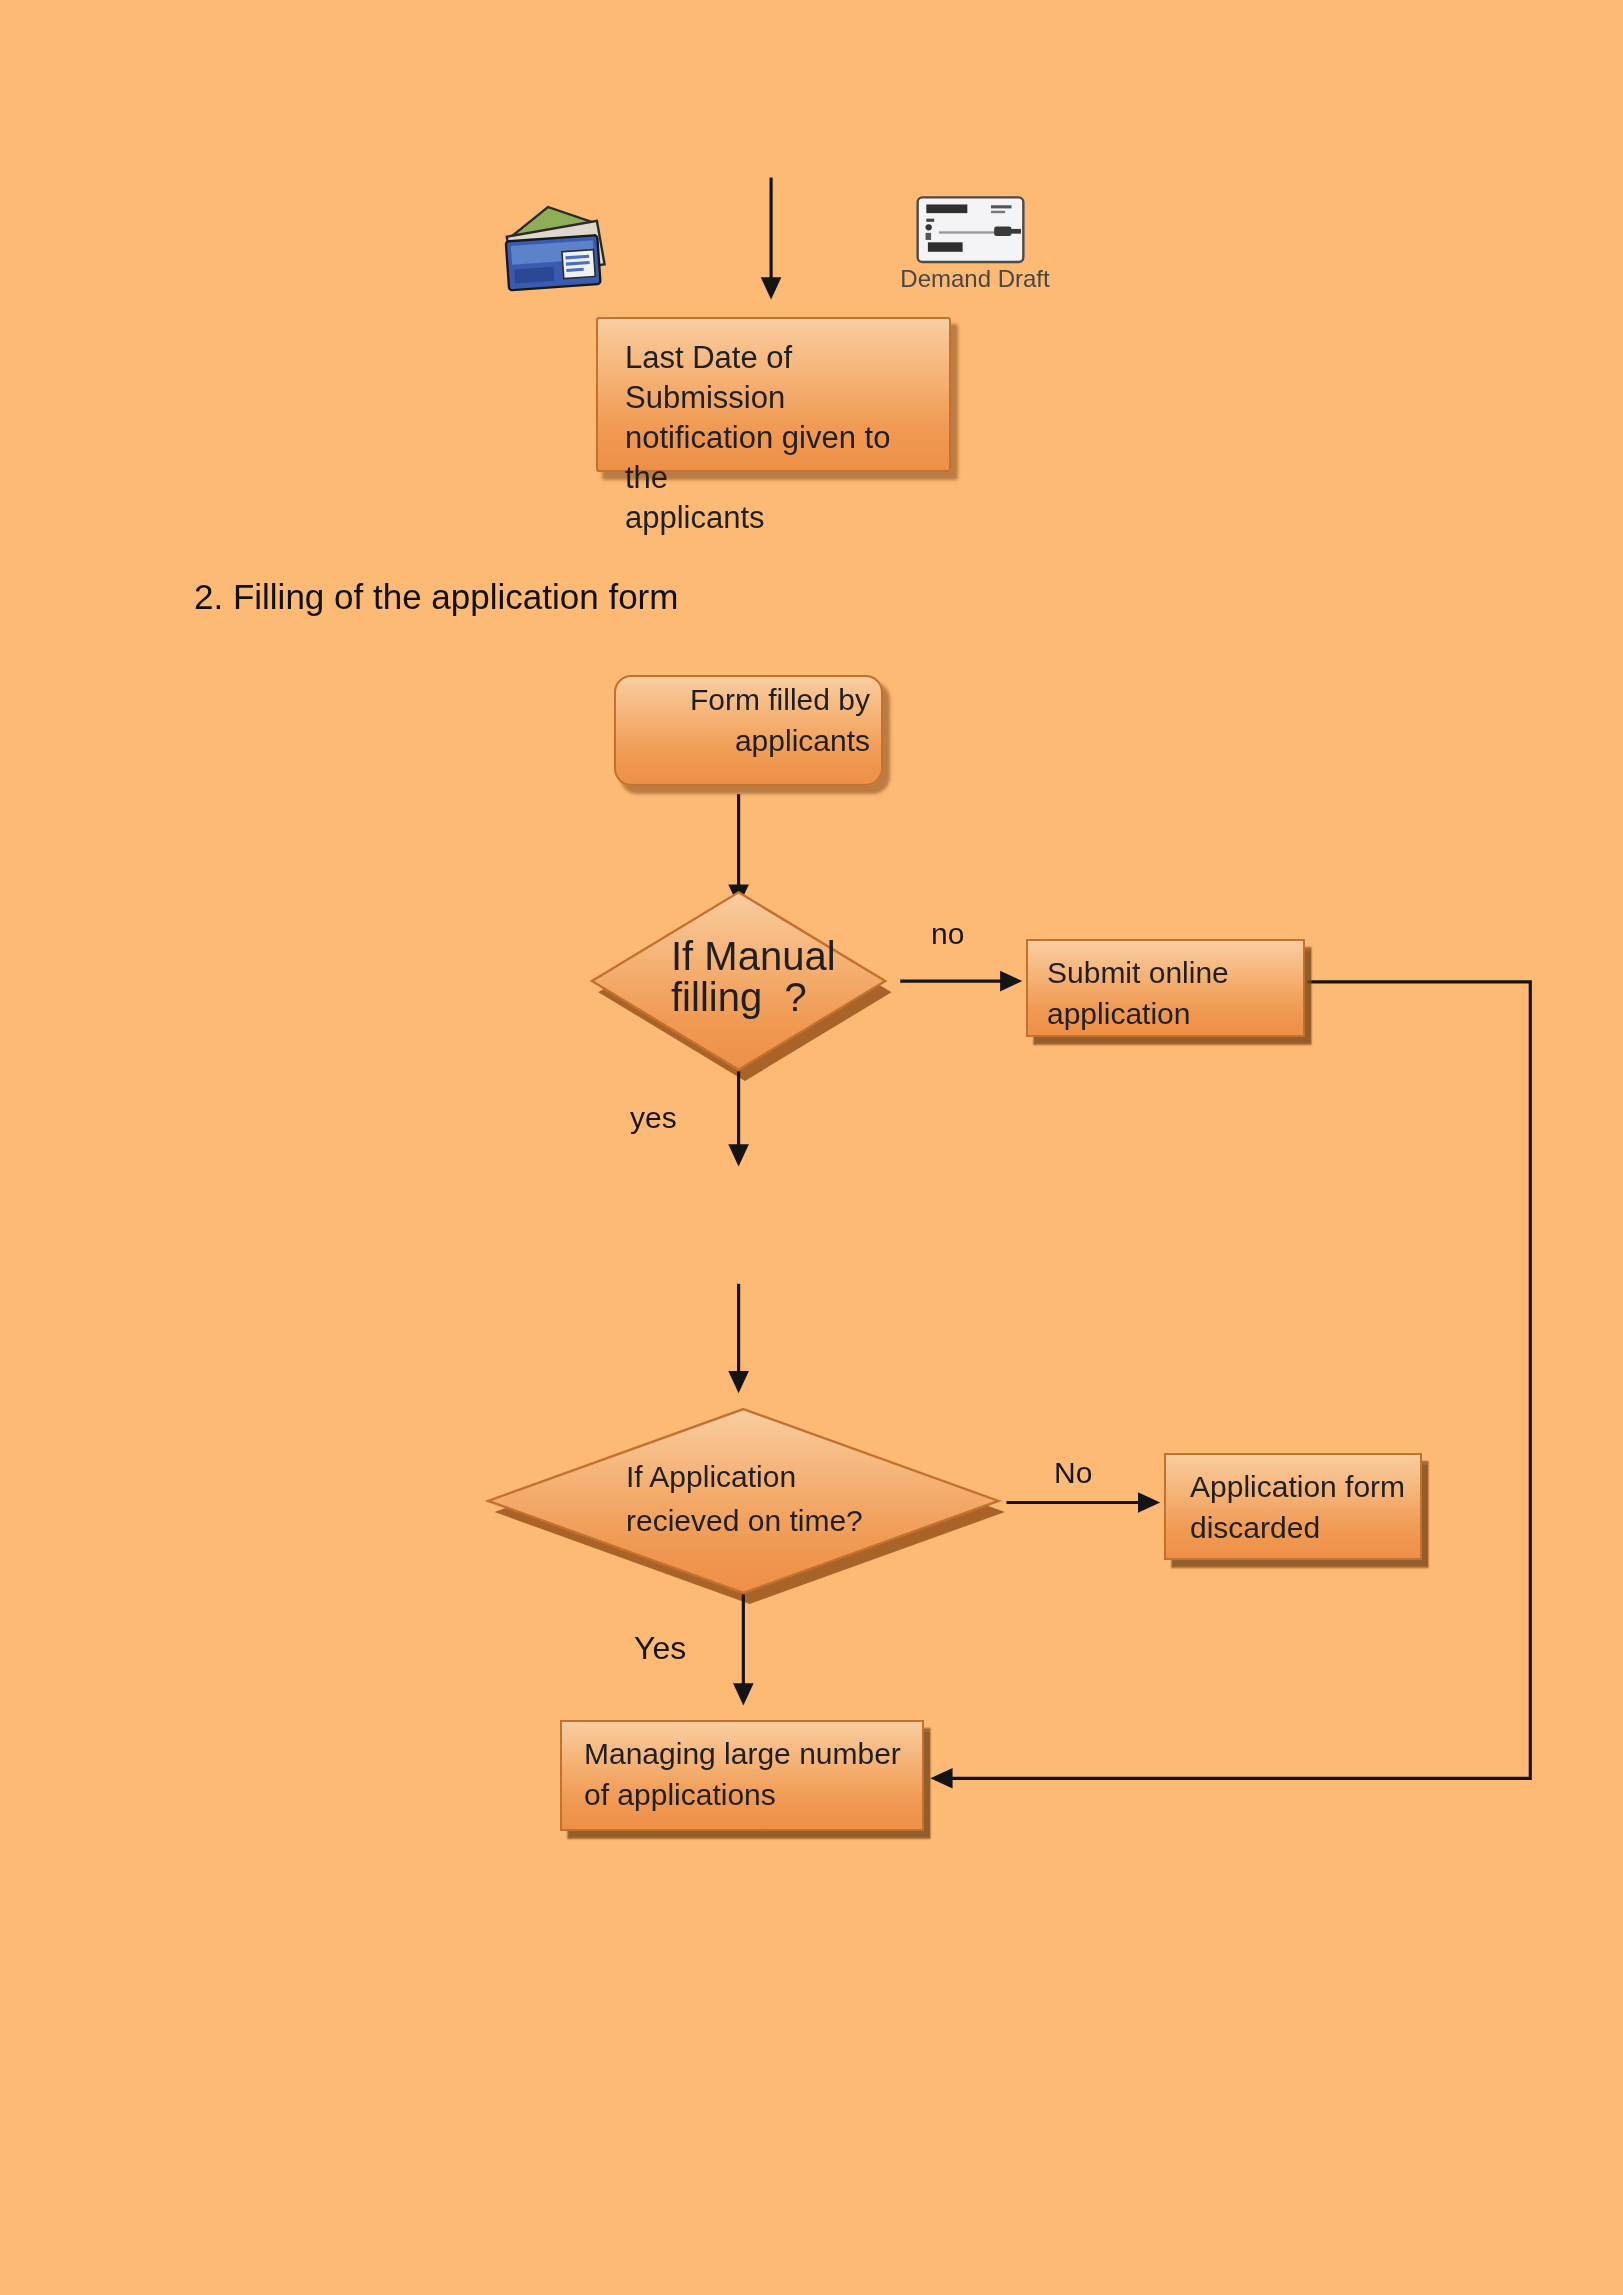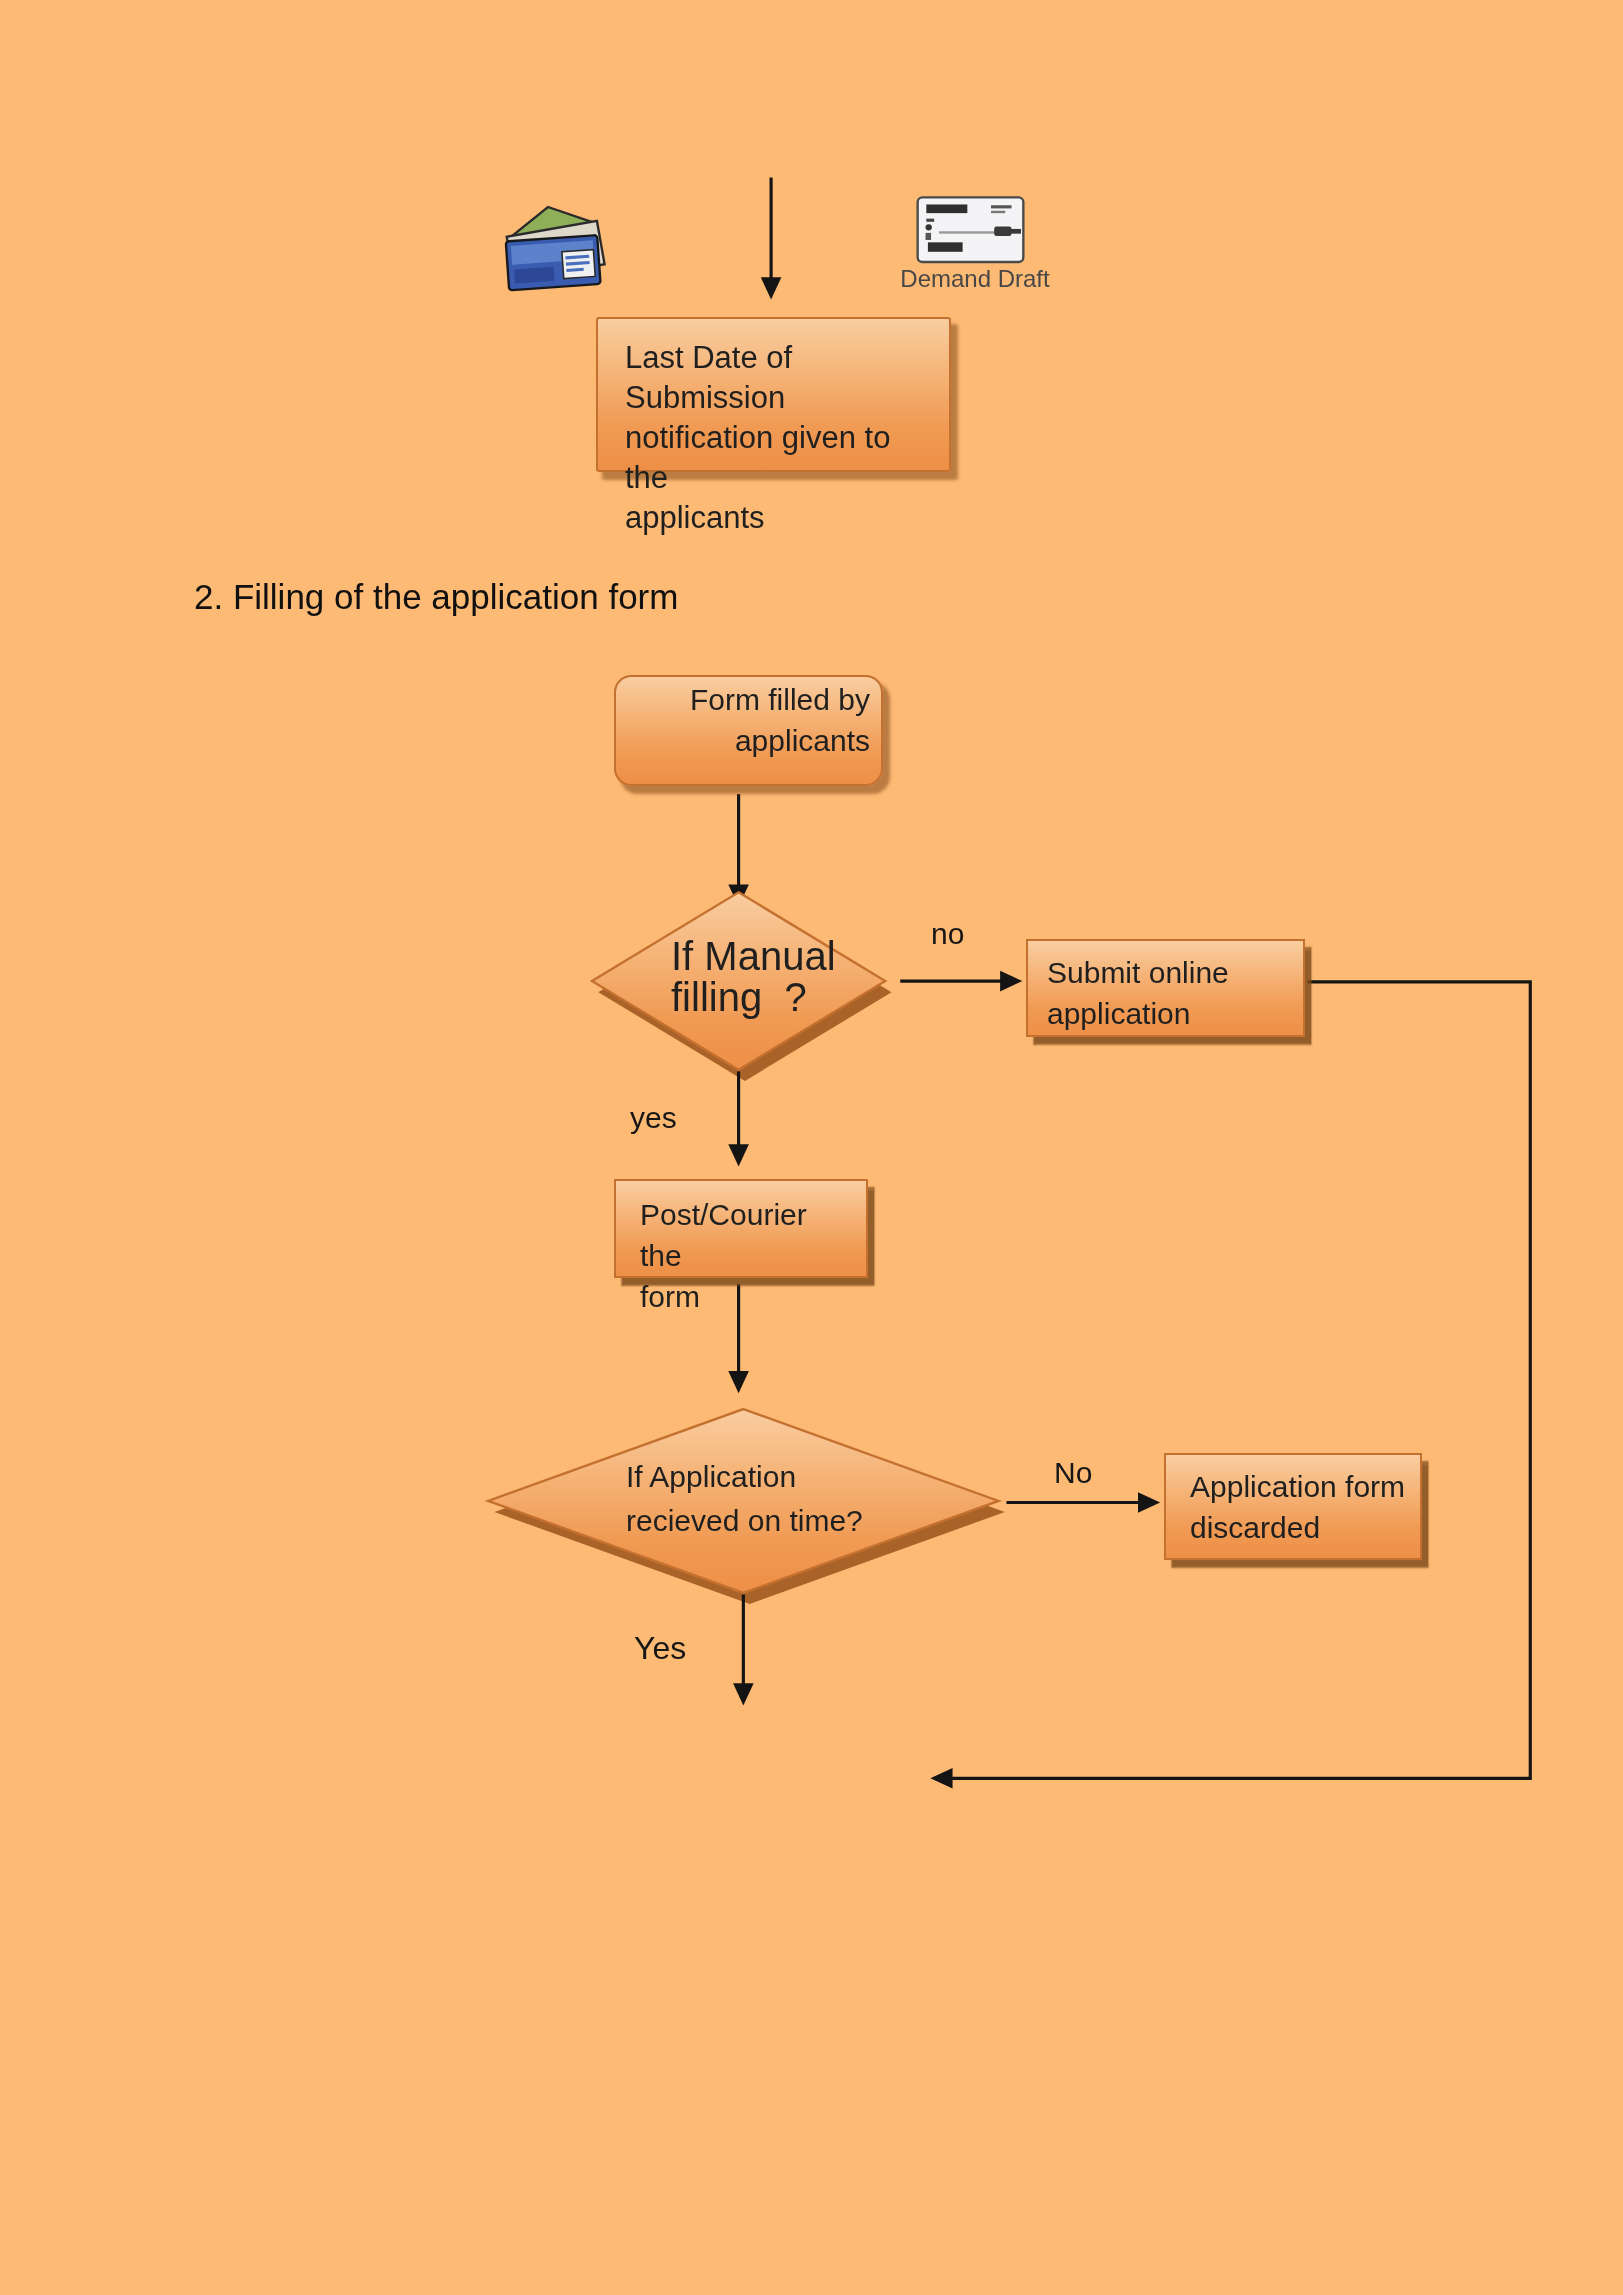--- a/index.html
+++ b/index.html
@@ -170,29 +170,29 @@
 
   <div class="node rounded" id="box-form-filled">Form filled by
 applicants</div>
 
   <div class="dlabel" id="label-if-manual">If Manual
 filling &nbsp;?</div>
 
   <div class="node" id="box-submit">Submit online
 application</div>
 
-  <div class="node" id="box-post">Post/Courier the
-form</div>
 
   <div class="dlabel" id="label-if-received">If Application
 recieved on time?</div>
 
   <div class="node" id="box-discarded">Application form
 discarded</div>
 
+  <div class="node" id="box-managing">Managing large number
+of applications</div>
 
   <div class="elabel" id="lbl-no1">no</div>
   <div class="elabel" id="lbl-yes1">yes</div>
   <div class="elabel" id="lbl-no2">No</div>
   <div class="elabel" id="lbl-yes2">Yes</div>
 
 </div>
 
 
 </body></html>

